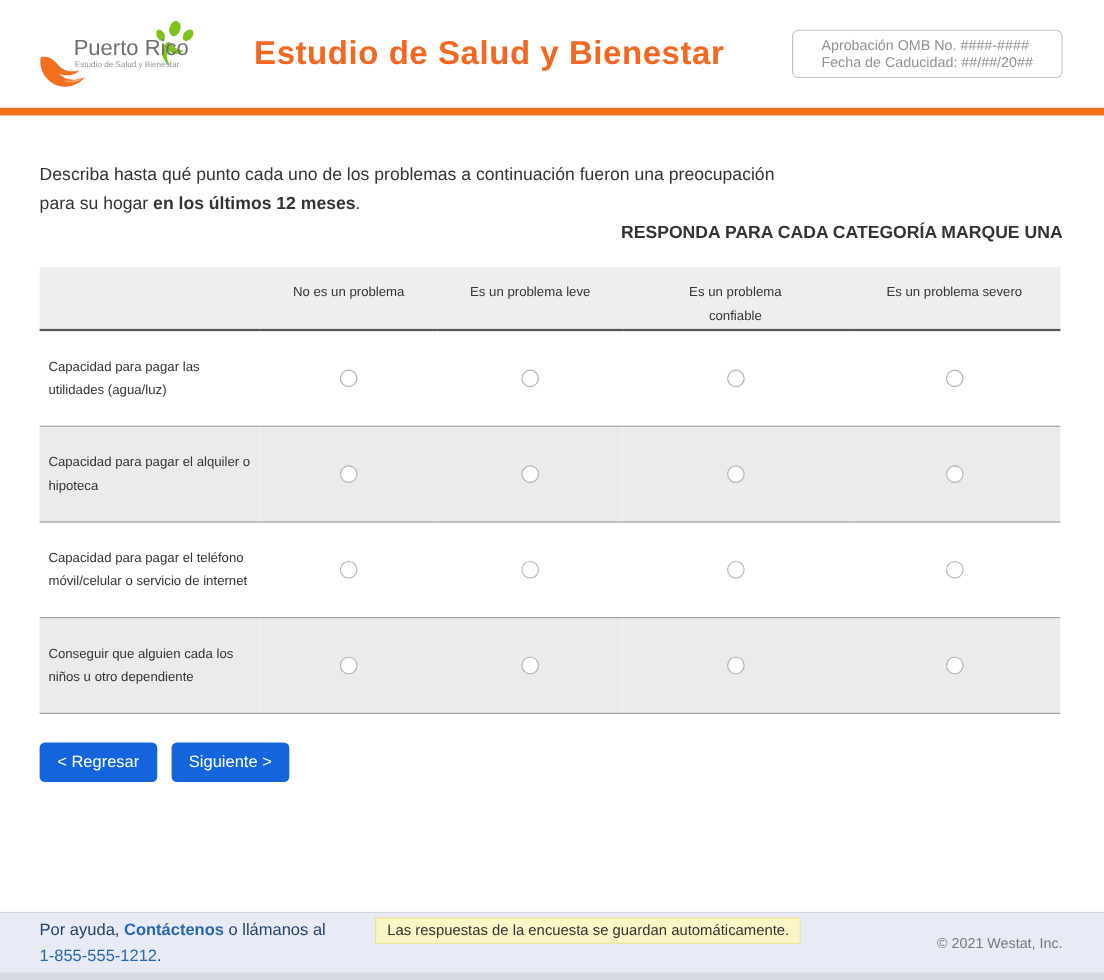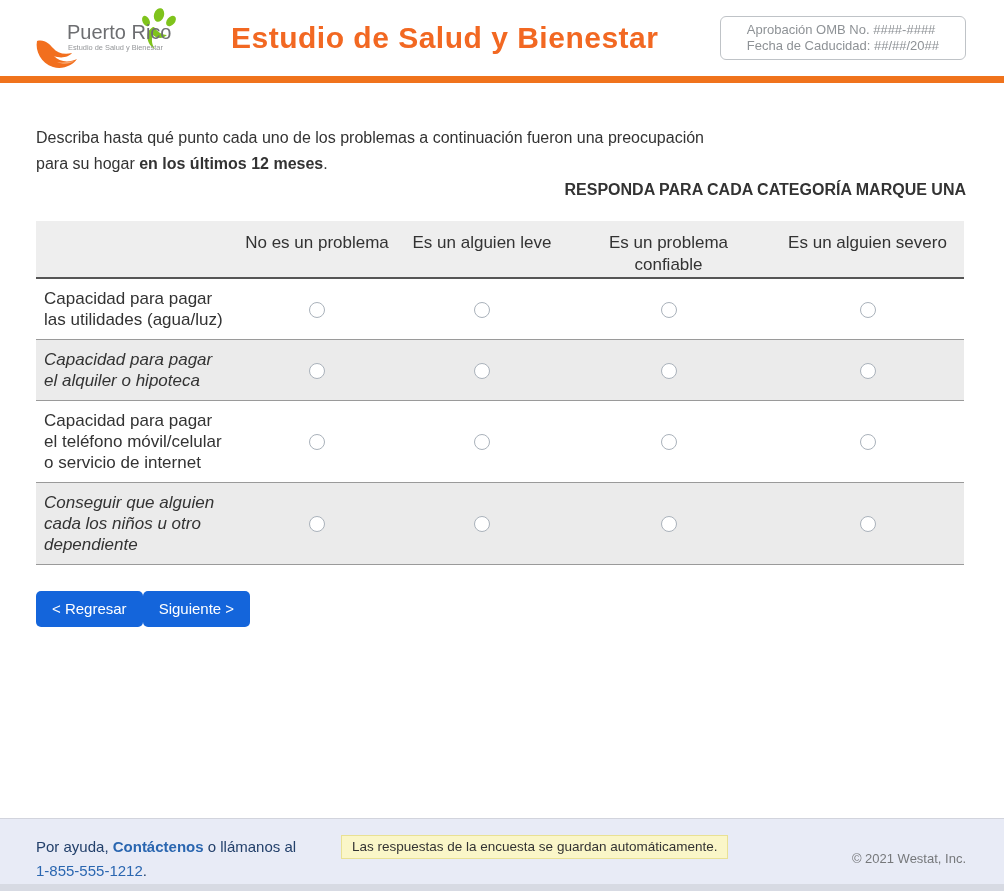--- a/index.html
+++ b/index.html
@@ -8,21 +8,21 @@
     width: 1004px; height: 891px;
     font-family: "Liberation Sans", sans-serif;
     background: #ffffff;
     color: #333;
     display: flex; flex-direction: column;
     overflow: hidden;
   }
 
   
   .site-header {
-    height: 76px;
+    height: 98px;
     display: flex; align-items: center;
     padding: 0 38px 0 33px;
     background: #fff;
   }
   .logo-wrap { display: flex; align-items: center; width: 150px; flex: none; }
   .brand-title {
     font-size: 30px; font-weight: bold;
     color: var(--brand-orange);
     letter-spacing: 0.5px;
     margin-left: 48px;
@@ -47,66 +47,66 @@
   .question-intro b { font-weight: bold; }
   .question-instruction {
     margin: 0 0 18px 0;
     font-size: 16px; line-height: 26px; font-weight: bold; color: #333; text-align: right;
   }
 
   table.matrix {
     border-collapse: collapse;
     width: 928px;
     table-layout: fixed;
-    font-size: 17px;
+    font-size: 12px;
   }
   table.matrix thead tr { background: var(--header-row-bg); }
   table.matrix th {
     font-weight: normal; color: #333;
     height: 56px; vertical-align: top; padding-top: 11px;
     text-align: center; line-height: 22px;
     border-bottom: 2px solid #555;
   }
   table.matrix th:nth-child(1) { width: 200px; }
   table.matrix th:nth-child(2) { width: 162px; }
   table.matrix th:nth-child(3) { width: 168px; }
   table.matrix th:nth-child(4) { width: 205px; }
   table.matrix th:nth-child(5) { width: 193px; }
   table.matrix th.col-h2 span { display: inline-block; max-width: 125px; }
   table.matrix td {
     border-bottom: 1px solid #9a9a9a;
     vertical-align: middle;
   }
-  table.matrix tr.alt { background: var(--alt-row-bg); font-style: italic; }
-  td.row-label { padding: 9px 8px; line-height: 21px; color: #333; text-align: left; }
+  table.matrix tr.alt { background: var(--alt-row-bg); }
+  td.row-label { padding: 22px 8px; line-height: 21px; color: #333; text-align: left; }
   td.radio-cell { text-align: center; }
   .radio {
     display: inline-block; width: 16px; height: 16px;
     border: 1px solid #aab2bb; border-radius: 50%;
     background: #fff; cursor: pointer; vertical-align: middle;
   }
 
-  .nav-buttons { margin-top: 26px; display: flex; }
+  .nav-buttons { margin-top: 26px; display: flex; gap: 13px; }
   .nav-btn {
     background: var(--button-blue); color: #fff;
     border: none; border-radius: 5px;
     font-family: "Liberation Sans", sans-serif;
     font-size: 15px; line-height: 20px;
     padding: 8px 16px; height: 36px;
     cursor: pointer;
   }
 
   
   .site-footer {
-    flex: none; height: 73px;
+    flex: none; height: 62px;
     background: var(--footer-bg);
     border-top: 1px solid #d2d4dd;
     position: relative;
     display: flex; align-items: flex-start;
-    padding: 16px 38px 0 36px;
+    padding: 4px 38px 0 36px;
     font-size: 15px;
   }
   .help-block { width: 305px; flex: none; line-height: 24px; color: var(--footer-navy); }
   .footer-link { color: var(--link-blue); text-decoration: none; cursor: pointer; }
   .footer-link.bold { font-weight: bold; }
   .autosave-notice {
     background: var(--notice-bg);
     border: 1px solid #e9e194;
     padding: 3px 10px 4px 10px;
     font-size: 13.5px; color: #333;
@@ -153,23 +153,23 @@
 
 <main class="main-content">
   <p class="question-intro"><span>Describa hasta qué punto cada uno de los problemas a continuación fueron una preocupación para su hogar </span><b>en los últimos 12 meses</b><span>.</span></p>
   <p class="question-instruction">RESPONDA PARA CADA CATEGORÍA MARQUE UNA</p>
 
   <table class="matrix">
     <thead>
       <tr>
         <th></th>
       <th class="col-h col-h0"><span>No es un problema</span></th>
-          <th class="col-h col-h1"><span>Es un alguien leve</span></th>
+          <th class="col-h col-h1"><span>Es un problema leve</span></th>
           <th class="col-h col-h2"><span>Es un problema confiable</span></th>
-          <th class="col-h col-h3"><span>Es un alguien severo</span></th>
+          <th class="col-h col-h3"><span>Es un problema severo</span></th>
         </tr>
     </thead>
     <tbody>
         <tr>
           <td class="row-label">Capacidad para pagar las utilidades (agua/luz)</td>
           <td class="radio-cell"><span class="radio"></span></td>
           <td class="radio-cell"><span class="radio"></span></td>
           <td class="radio-cell"><span class="radio"></span></td>
           <td class="radio-cell"><span class="radio"></span></td>
         </tr>

